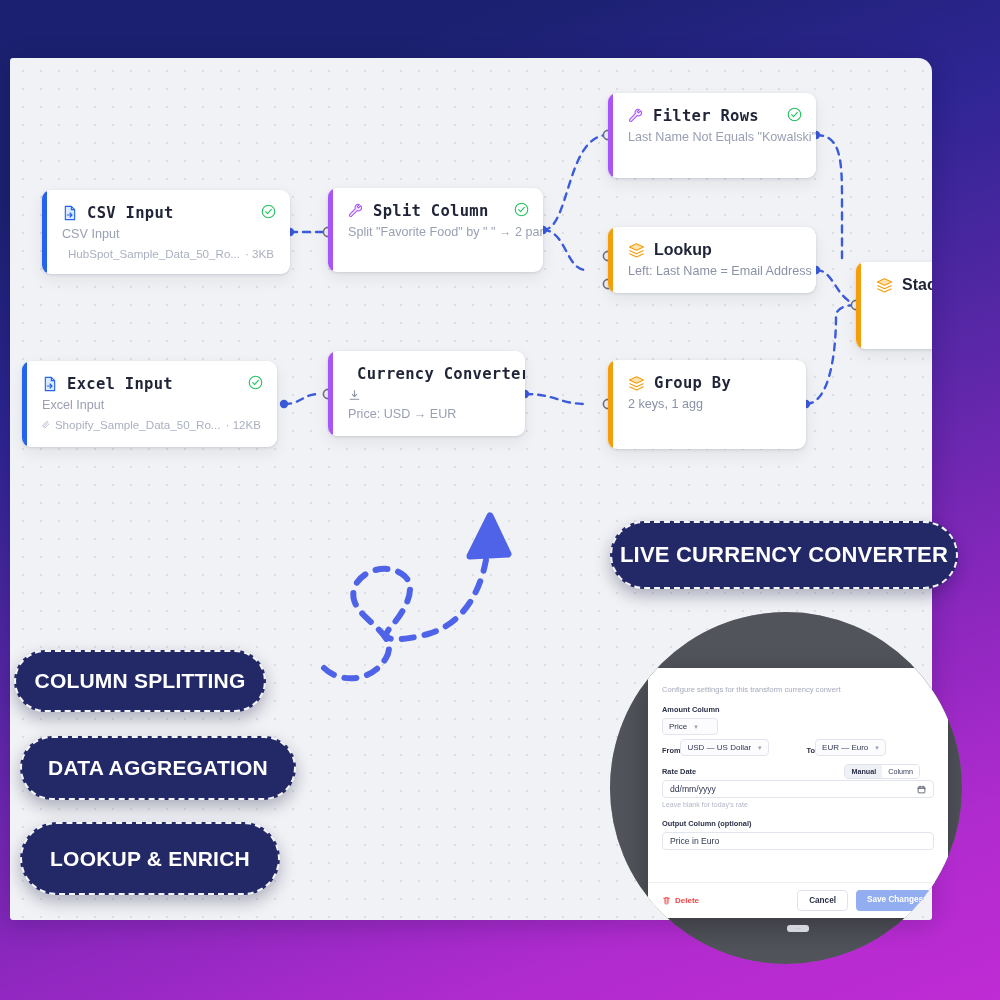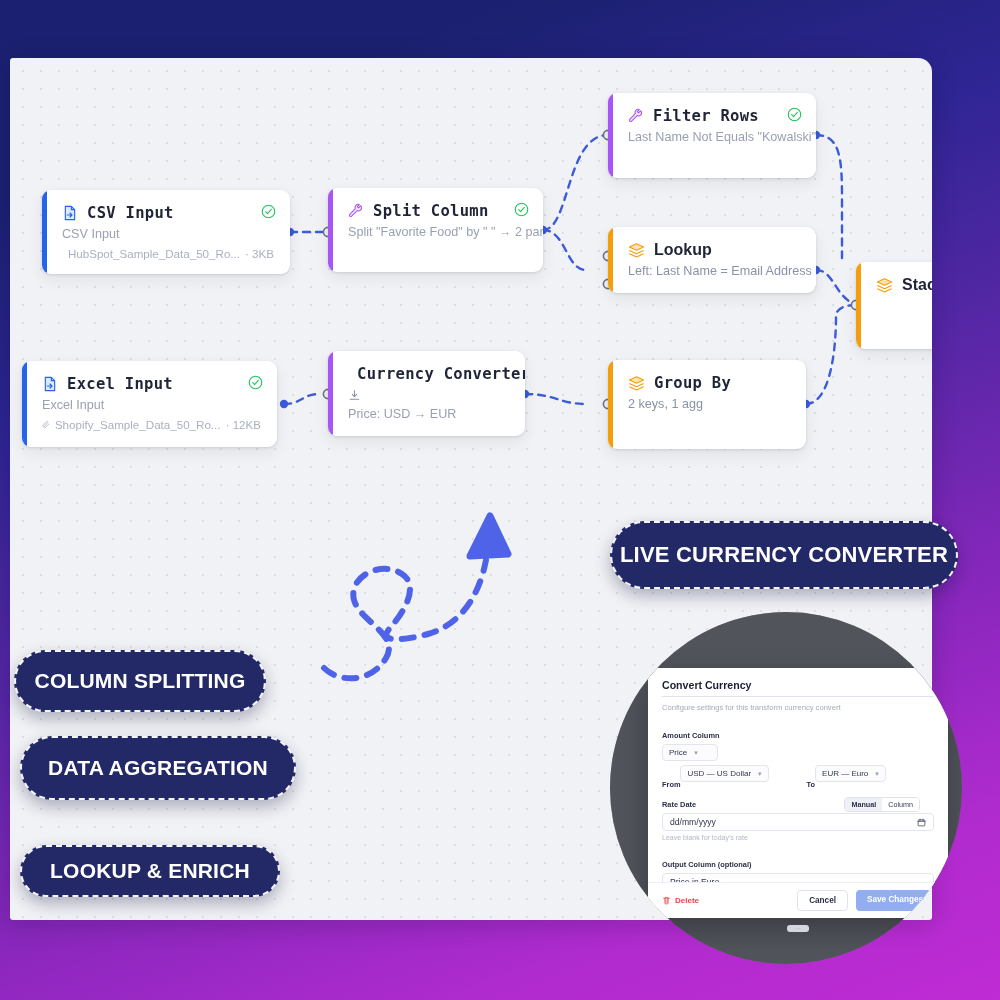--- a/index.html
+++ b/index.html
@@ -99,21 +99,21 @@
     border: 2px dashed #f4f5f9;
     border-radius: 999px;
     font-size: 21px; font-weight: 700; letter-spacing: .2px;
     display: flex; align-items: center; justify-content: center;
     box-shadow: 0 7px 16px rgba(15,20,60,.30);
     white-space: nowrap;
   }
   #pill-live  { left: 610px; top: 521px; width: 348px; height: 68px; font-size: 22px; }
   #pill-col   { left: 14px;  top: 650px; width: 252px; height: 62px; }
   #pill-agg   { left: 20px;  top: 736px; width: 276px; height: 64px; }
-  #pill-look  { left: 20px;  top: 845px; width: 260px; height: 52px; }
+  #pill-look  { left: 20px;  top: 822px; width: 260px; height: 73px; }
 
   
   #inset {
     position: absolute;
     left: 610px; top: 612px;
     width: 352px; height: 352px;
     border-radius: 50%;
     overflow: hidden;
     background: #777a80;
   }
@@ -128,21 +128,21 @@
     border-radius: 5px;
     box-shadow: 0 10px 30px rgba(0,0,0,.30);
     padding: 11px 14px 0 14px;
     font-size: 8.4px; color: #1f2437;
   }
   #modal .m-title {
     font-size: 10.6px; font-weight: 700; color: #1a1f33;
     padding-bottom: 5px; border-bottom: 1px solid #dfe3f0;
   }
   #modal .m-desc { font-size: 7.6px; color: #a4aab9; margin-top: 6px; }
-  #modal .m-label { font-size: 7.4px; font-weight: 700; color: #2b3046; margin-top: 19px; }
+  #modal .m-label { font-size: 7.4px; font-weight: 700; color: #2b3046; margin-top: 11px; }
   #modal .m-hint { font-size: 7px; color: #b2b7c6; margin-top: 3px; }
   .m-select {
     margin-top: 4px; height: 17px; border: 1px solid #e2e5ee; border-radius: 4px;
     background: #fcfcfe; display: inline-flex; align-items: center;
     gap: 7px; padding: 0 6px; font-size: 8px; color: #303750;
   }
   .m-caret { font-size: 7px; color: #9aa1b4; }
   .m-row { display: flex; gap: 38px; }
   .m-col { display: flex; flex-direction: row; }
   .m-input {
@@ -357,21 +357,20 @@
     <span>DATA AGGREGATION</span>
   </div>
   <div class="pill" id="pill-look">
     <span>LOOKUP &amp; ENRICH</span>
   </div>
 
   <div id="inset">
     <div id="inset-shade"></div>
 
     <div id="modal">
-      <div class="m-title">Convert Currency</div>
       <div class="m-desc">Configure settings for this transform currency convert</div>
 
       <div class="m-label">Amount Column</div>
       <div class="m-select" style="width:56px">
         <span>Price</span>
         <span class="m-caret">▾</span>
       </div>
 
       <div class="m-row">
         <div class="m-col">

